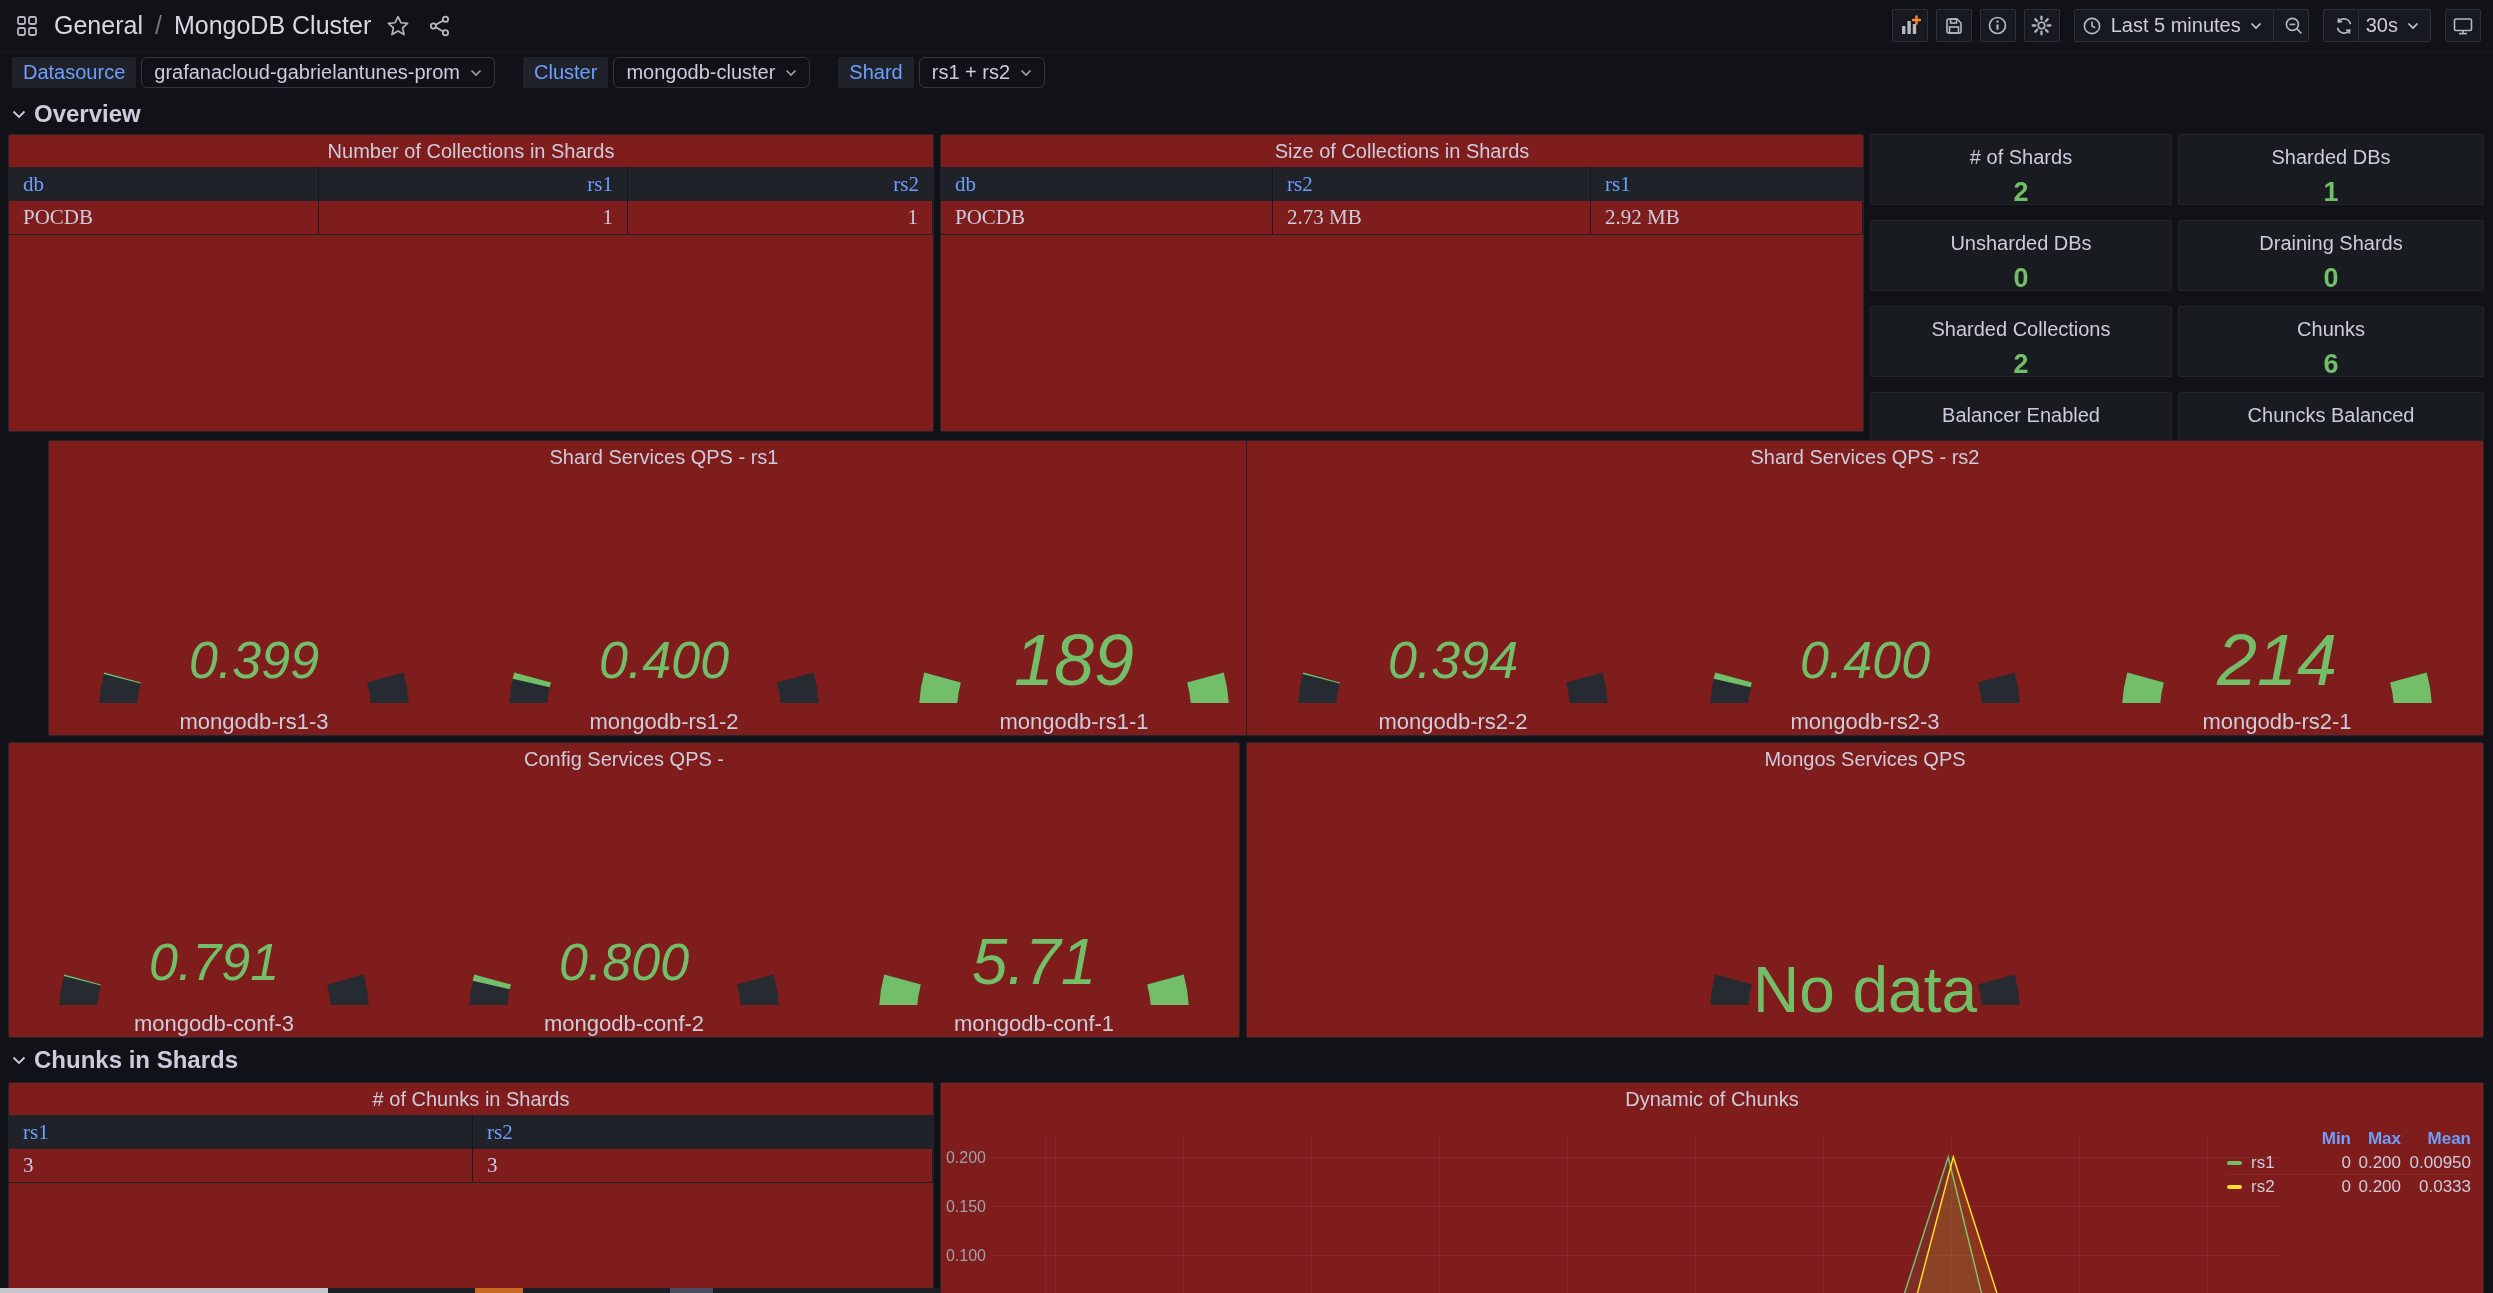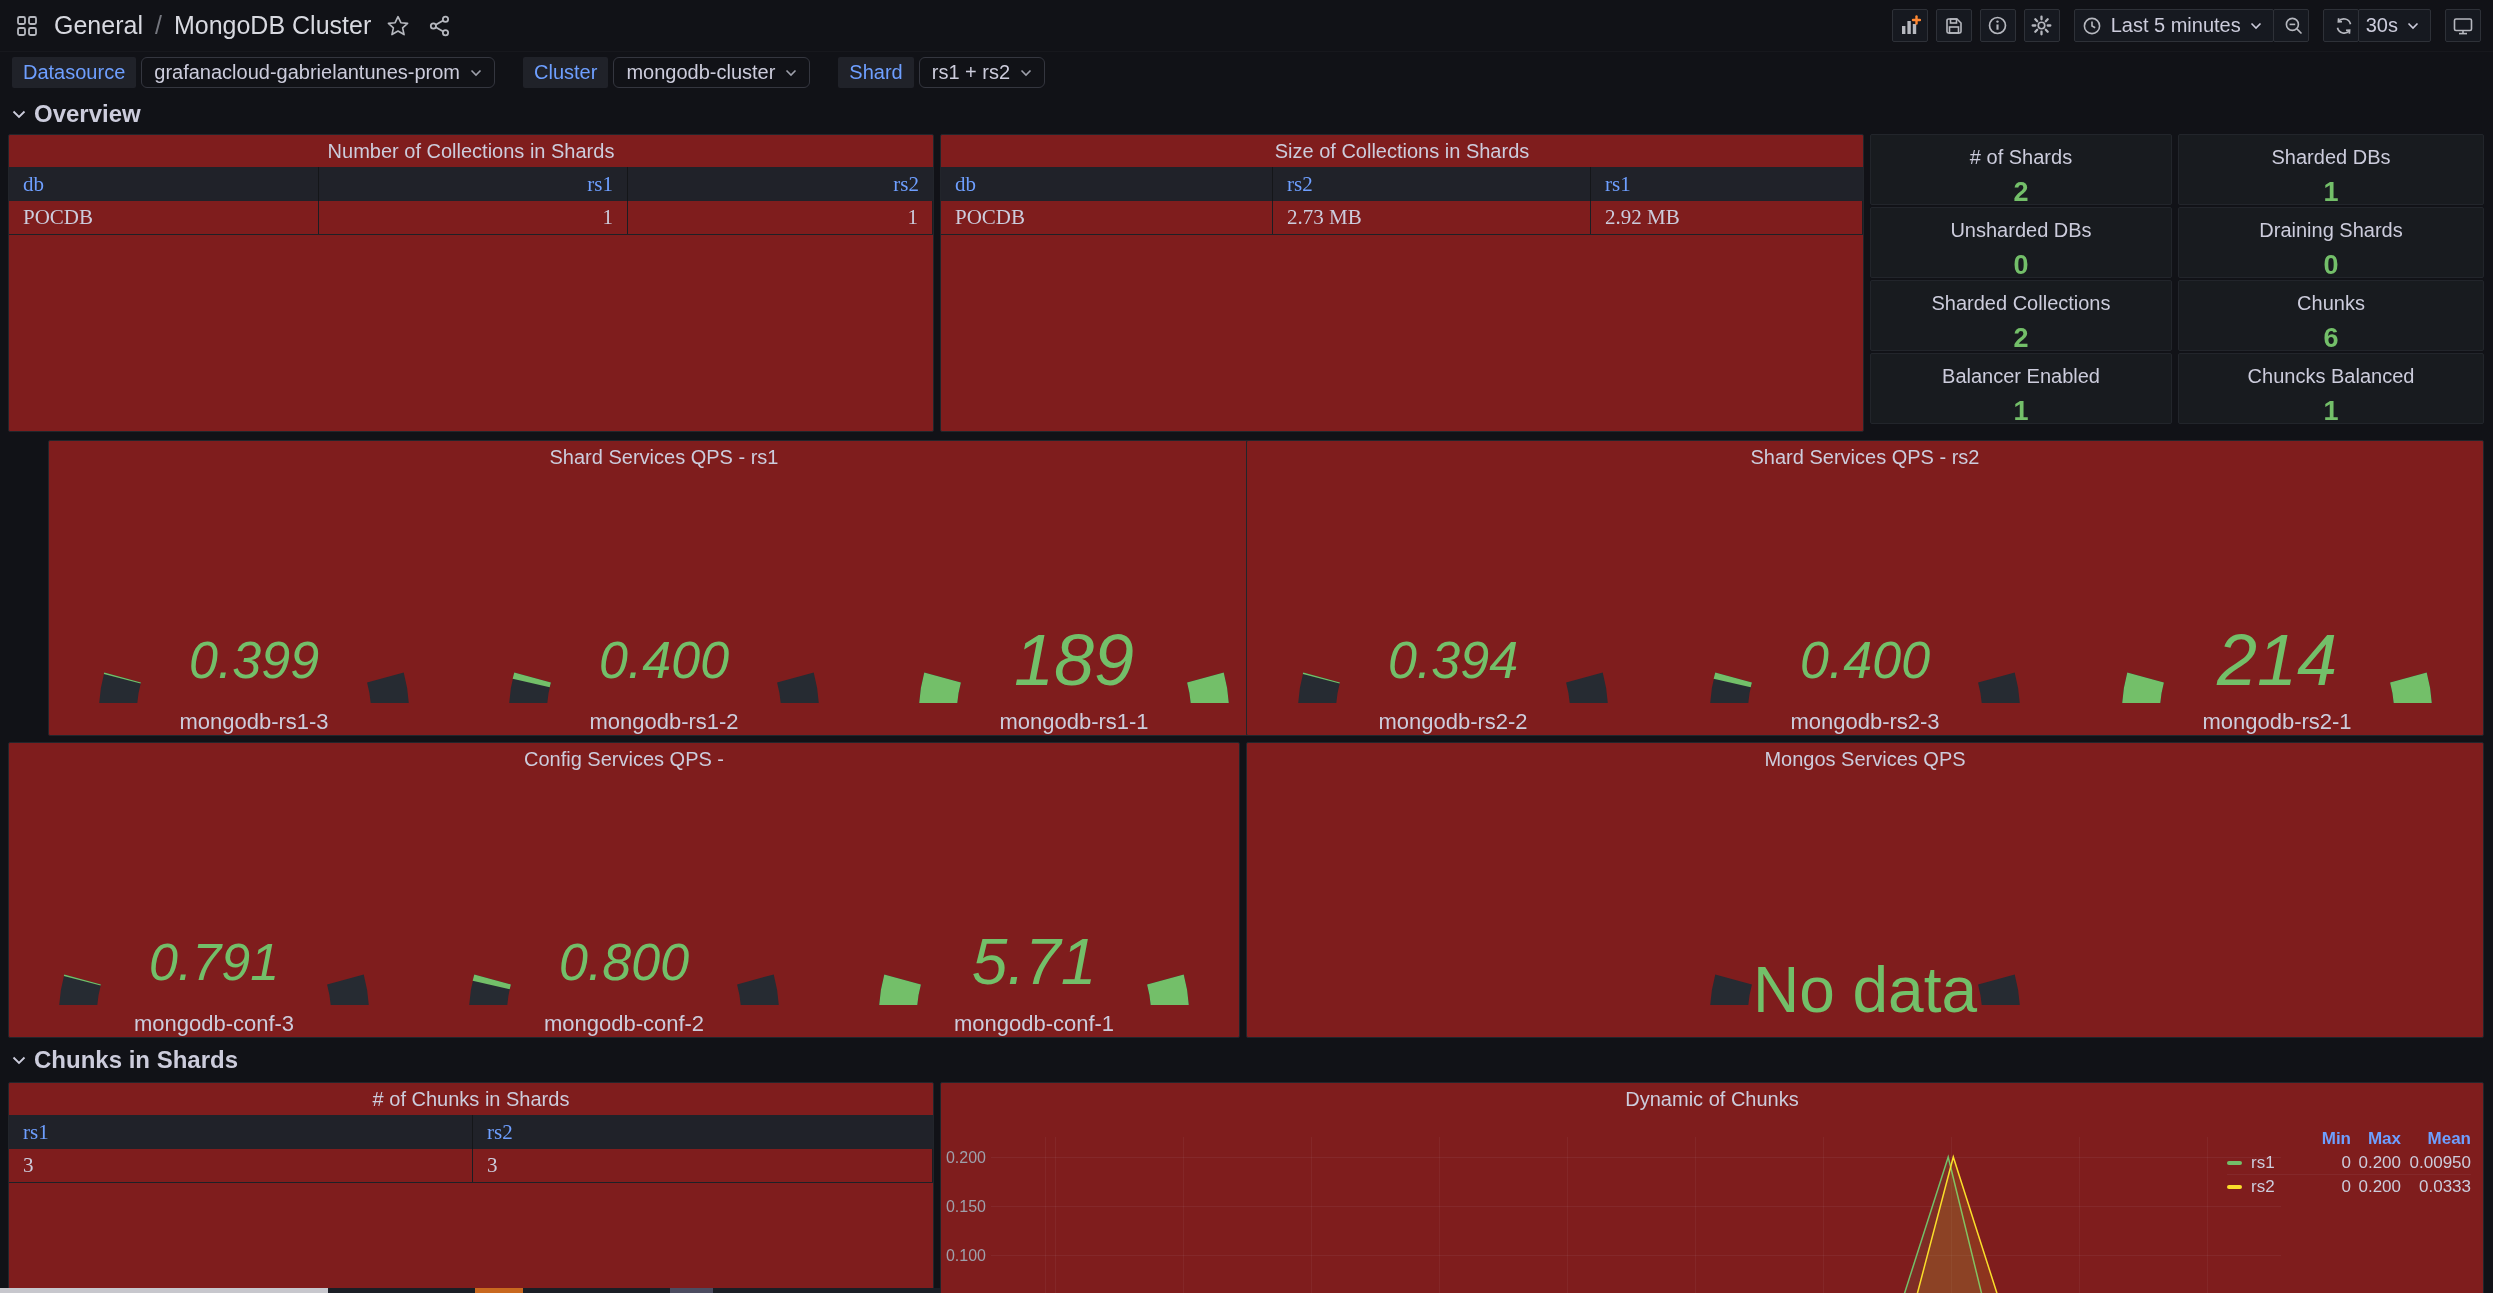--- a/index.html
+++ b/index.html
@@ -47,21 +47,21 @@
   .thead-row { background:#202229; }
   .tcell { display:flex; align-items:center; padding:0 14px; border-right:1px solid #141619; overflow:hidden; white-space:nowrap; }
   .tcell:last-child { border-right:none; }
   .thead-row .tcell { color:#6e9fff; font-weight:500; }
   .tbody-row .tcell { color:#ccccdc; border-right:1px solid #1b1d22; }
   .tbody-row { border-bottom:1px solid #1e2126; }
   .al-r { justify-content:flex-end; }
 
   
   .stats-grid { position:absolute; left:1870px; top:134px; width:614px; height:298px;
-                display:grid; grid-template-columns:302px 306px; grid-auto-rows:71px; gap:2px 6px; }
+                display:grid; grid-template-columns:302px 306px; grid-auto-rows:71px; gap:15px 6px; }
   .stat { position:relative; background:#181b1f; border:1px solid #22252b; border-radius:2px; }
   .stat-title { position:absolute; top:11px; left:0; right:0; text-align:center; font-size:20px; font-weight:500; color:#ccccdc; }
   .stat-value { position:absolute; top:42px; left:0; right:0; text-align:center; font-size:27px; font-weight:700; color:#73bf69; }
 
   
   .gauges { position:absolute; left:0; right:0; top:32px; bottom:0; display:flex; }
   .gauge-cell { position:relative; flex:1; }
   .arch { position:absolute; left:50%; margin-left:-155px; top:18px; }
   .arc-bg { fill:none; stroke:#262b32; stroke-width:38; stroke-linecap:butt; }
   .arc-val { fill:none; stroke:#73bf69; stroke-width:38; stroke-linecap:butt; }

